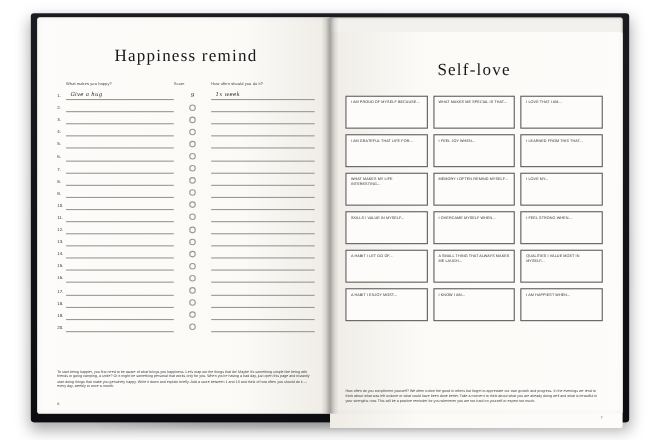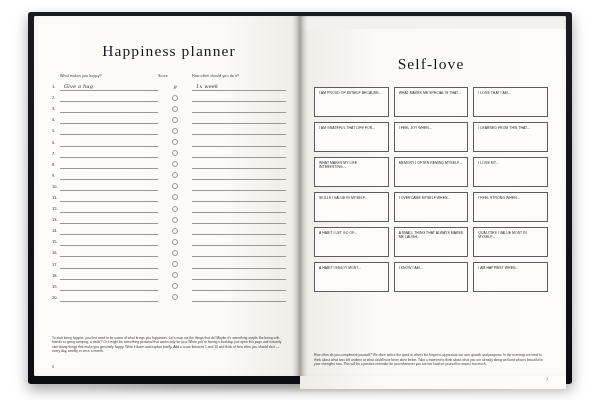--- a/index.html
+++ b/index.html
@@ -233,21 +233,21 @@
 </head>
 <body>
 
 <div id="book-scene">
   <div id="book-shadow"></div>
   <div id="book-cover"></div>
 
   <div id="pages">
 
     <div class="page" id="page-left">
-      <div class="page-title">Happiness planner</div>
+      <div class="page-title">Happiness remind</div>
 
       <div class="col-heads">
         <div class="ch-what">What makes you happy?</div>
         <div class="ch-score">Score</div>
         <div class="ch-how">How often should you do it?</div>
       </div>
 
       <div class="rows" id="planner-rows">
           <div class="row">
             <div class="row-num">1.</div>

